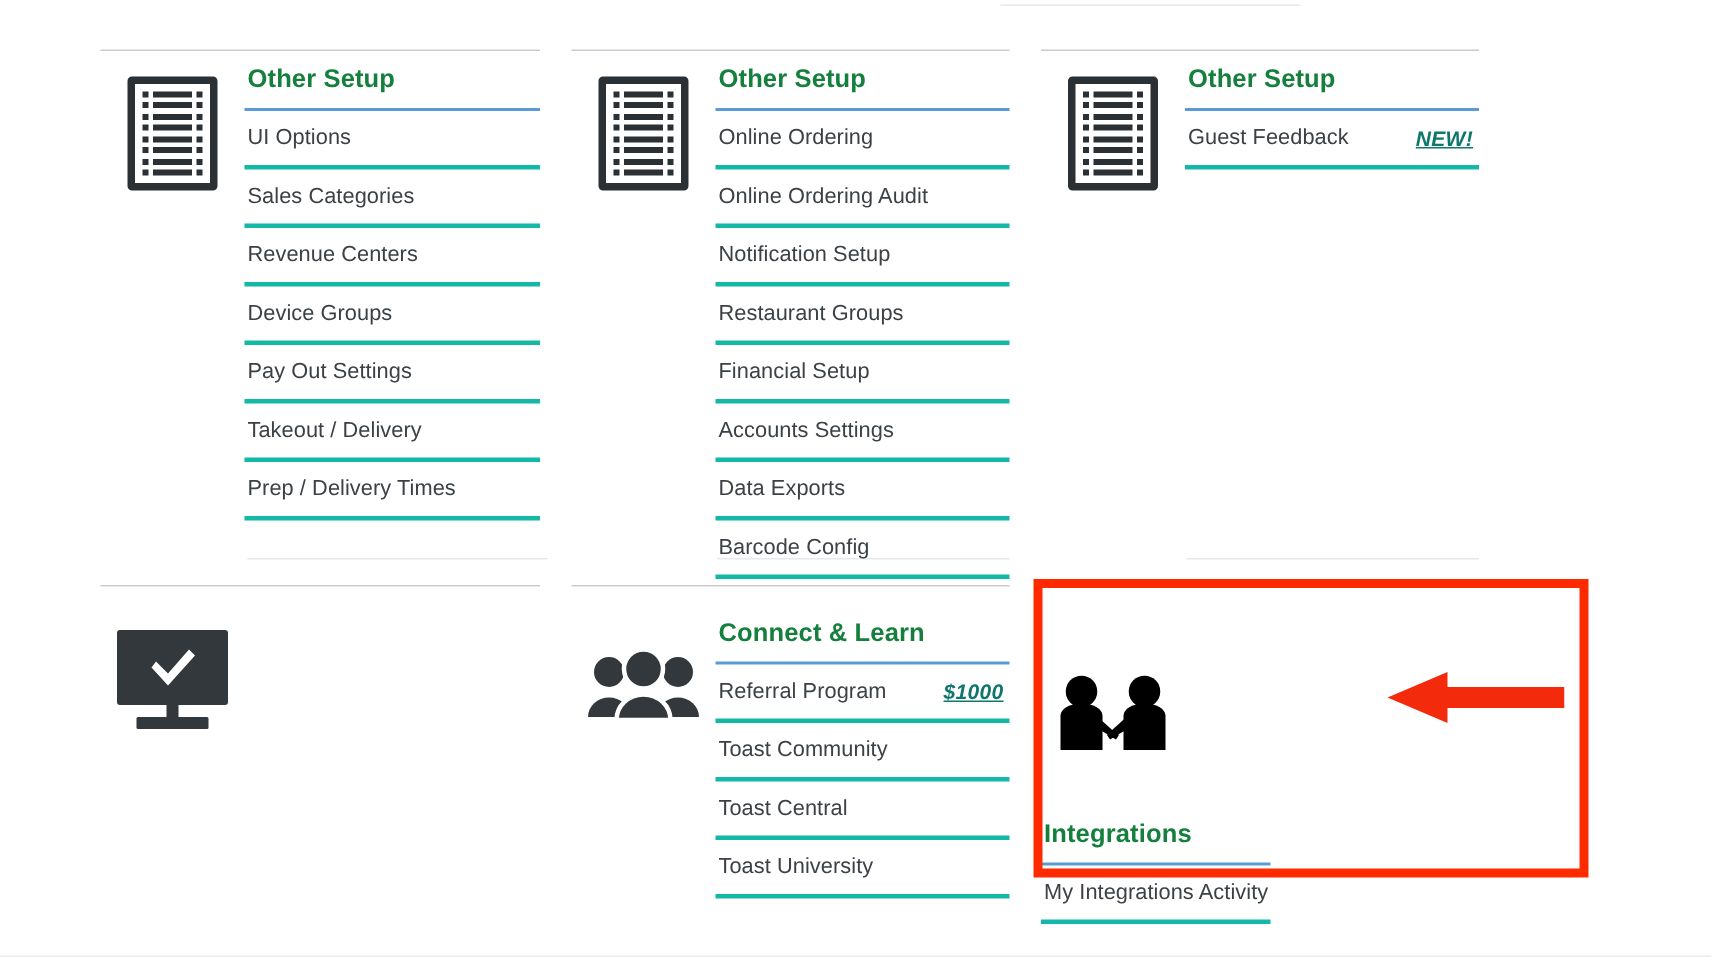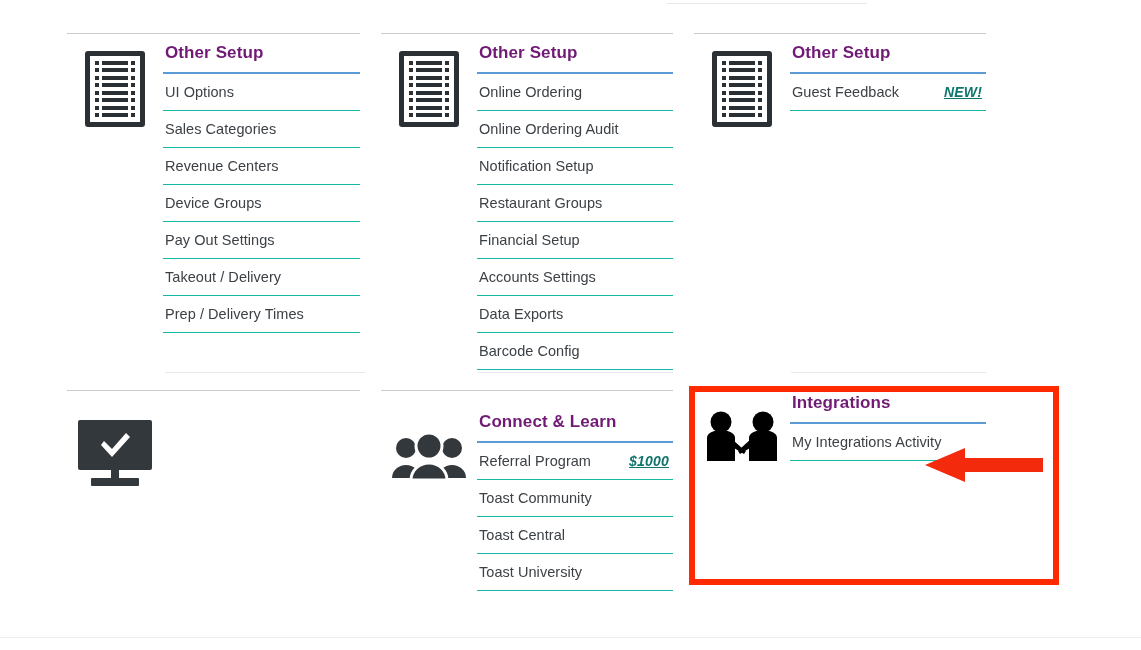--- a/index.html
+++ b/index.html
@@ -34,32 +34,32 @@
     justify-content: center;
     padding-top: 8px;
   }
   .card-body {
     flex: 1 1 auto;
     min-width: 0;
   }
   .card-title {
     font-size: 17px;
     font-weight: bold;
-    color: #701a75;
+    color: #15803d;
     letter-spacing: 0.1px;
     padding: 0 0 9px 2px;
     border-bottom: 2px solid #5b9bd5;
   }
   .card-list {
     list-style: none;
     margin: 0;
     padding: 0;
   }
   .card-list li {
-    border-bottom: 1px solid #14b8a6;
+    border-bottom: 3px solid #14b8a6;
     height: 36px;
     display: flex;
     align-items: center;
     justify-content: space-between;
     padding: 0 2px 0 2px;
     text-align: right;
   }
   .item-label {
     font-size: 14.5px;
     color: #3c4146;
@@ -445,21 +445,21 @@
         <li>
             <span class="item-label">Toast Central</span>
           </li>
         <li>
             <span class="item-label">Toast University</span>
           </li>
       </ul>
     </div>
   </div>
 
-  <div class="card" style="left:694px; top:393px; width:292px;">
+  <div class="card" style="left:694px; top:432px; width:292px;flex-direction:column;">
     <div class="card-icon" style="padding-top:18px;">
       <svg class="handshake-icon" viewBox="0 0 78 52">
         <circle cx="18" cy="11" r="10.5" fill="#000000"></circle>
         <circle cx="60" cy="11" r="10.5" fill="#000000"></circle>
         <path d="M4 27 a14 8 0 0 1 28 0 L32 50 L4 50 Z" fill="#000000"></path>
         <path d="M74 27 a14 8 0 0 0 -28 0 L46 50 L74 50 Z" fill="#000000"></path>
         <path d="M30 29 L40 38 L43 40 L41 43 L31 37 Z" fill="#000000"></path>
         <path d="M48 28 L38 37 L35 40 L37 43 L47 37 Z" fill="#000000"></path>
       </svg>
     </div>

